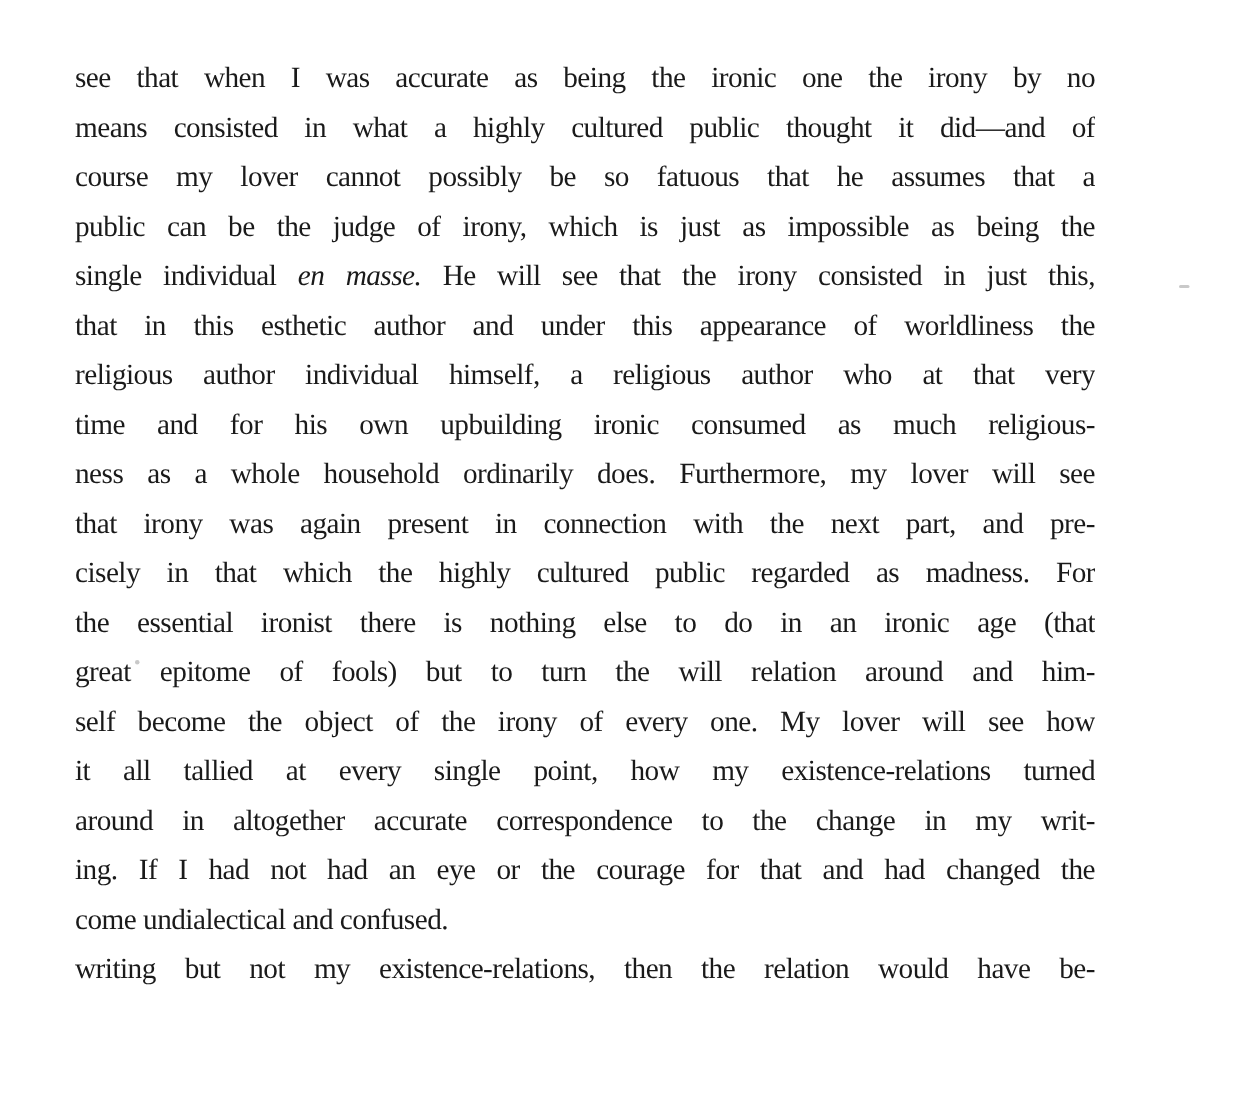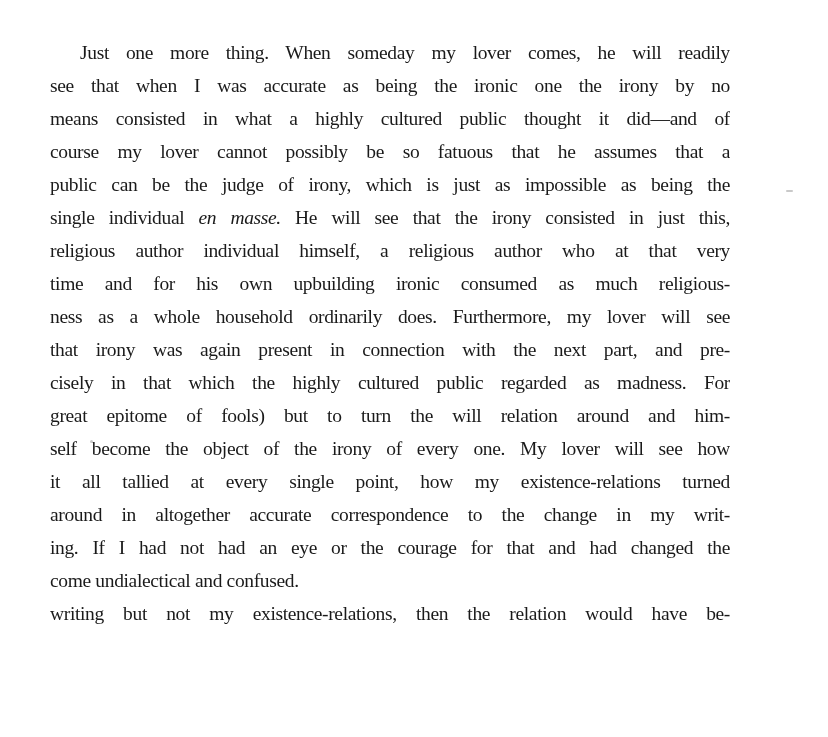--- a/index.html
+++ b/index.html
@@ -61,31 +61,32 @@
   .scan-artifact.dot {
     width: 3px;
     height: 3px;
   }
 </style>
 </head>
 <body>
 
 <div class="book-page">
   <div class="paragraph">
-      <div class="line indent"><span class="">Just one more thing. When someday my lover comes, he will readily</span></div>
       <div class="line"><span class="">see that when I was accurate as being the ironic one the irony by no</span></div>
       <div class="line"><span class="">means consisted in what a highly cultured public thought it did—and of</span></div>
       <div class="line"><span class="">course my lover cannot possibly be so fatuous that he assumes that a</span></div>
       <div class="line"><span class="">public can be the judge of irony, which is just as impossible as being the</span></div>
       <div class="line"><span class="">single individual </span><span class="italic">en masse.</span><span class=""> He will see that the irony consisted in just this,</span></div>
+      <div class="line"><span class="">that in this esthetic author and under this appearance of worldliness the</span></div>
       <div class="line"><span class="">religious author individual himself, a religious author who at that very</span></div>
       <div class="line"><span class="">time and for his own upbuilding ironic consumed as much religious-</span></div>
       <div class="line"><span class="">ness as a whole household ordinarily does. Furthermore, my lover will see</span></div>
       <div class="line"><span class="">that irony was again present in connection with the next part, and pre-</span></div>
       <div class="line"><span class="">cisely in that which the highly cultured public regarded as madness. For</span></div>
+      <div class="line"><span class="">the essential ironist there is nothing else to do in an ironic age (that</span></div>
       <div class="line"><span class="">great epitome of fools) but to turn the will relation around and him-</span></div>
       <div class="line"><span class="">self become the object of the irony of every one. My lover will see how</span></div>
       <div class="line"><span class="">it all tallied at every single point, how my existence-relations turned</span></div>
       <div class="line"><span class="">around in altogether accurate correspondence to the change in my writ-</span></div>
       <div class="line"><span class="">ing. If I had not had an eye or the courage for that and had changed the</span></div>
       <div class="line last"><span class="">come undialectical and confused.</span></div>
       <div class="line"><span class="">writing but not my existence-relations, then the relation would have be-</span></div>
     </div>
 <div class="scan-artifact dash" style="left: 786px; top: 190px;"></div>
     <div class="scan-artifact dot" style="left: 90px; top: 440px;"></div>

